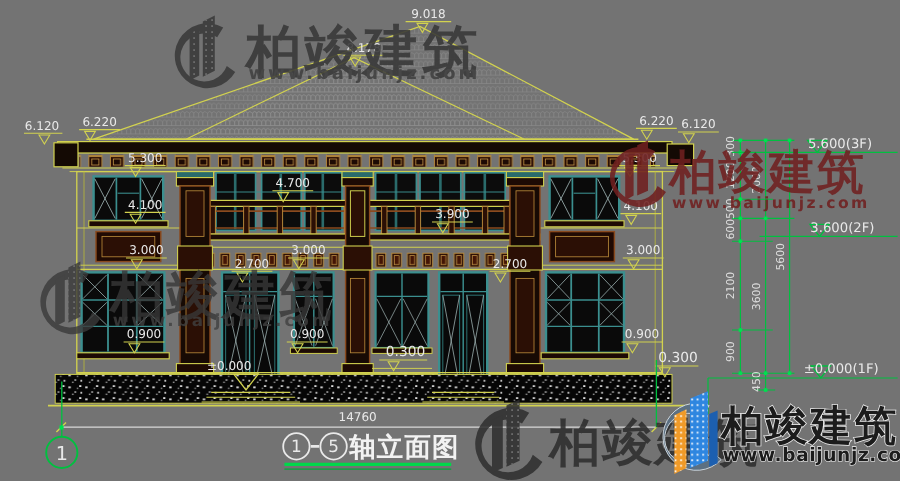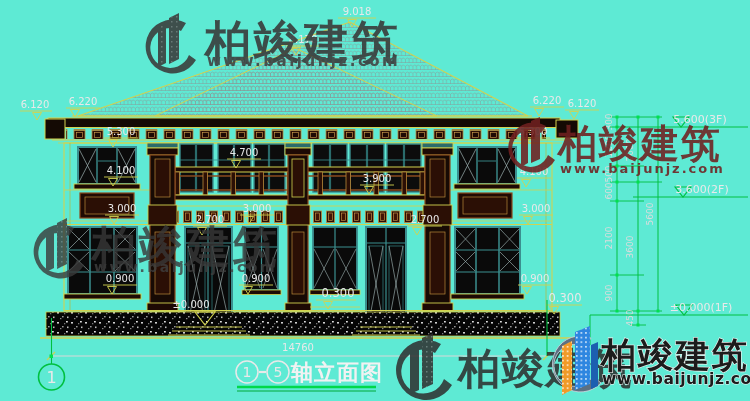--- a/index.html
+++ b/index.html
@@ -1,16 +1,16 @@
 <!DOCTYPE html>
 <html><head>
 <meta charset="utf-8">
 <style>
   html,body{margin:0;padding:0;background:#000;}
-  #stage{position:relative;width:750px;height:401px;background:#5eead4;overflow:hidden;
+  #stage{position:relative;width:750px;height:401px;background:#737373;overflow:hidden;
          font-family:"DejaVu Sans",sans-serif;}
   svg text{font-family:"DejaVu Sans",sans-serif;}
   .dim{fill:#e9e9e9;font-size:10px;}
   .dimbig{fill:#e9e9e9;font-size:11.5px;}
   .chain{fill:#dcdcdc;font-size:9px;}
   .lvl{fill:#e9e9e9;font-size:11px;}
   .wm{font-weight:bold;}
 </style>
 </head>
 <body>

